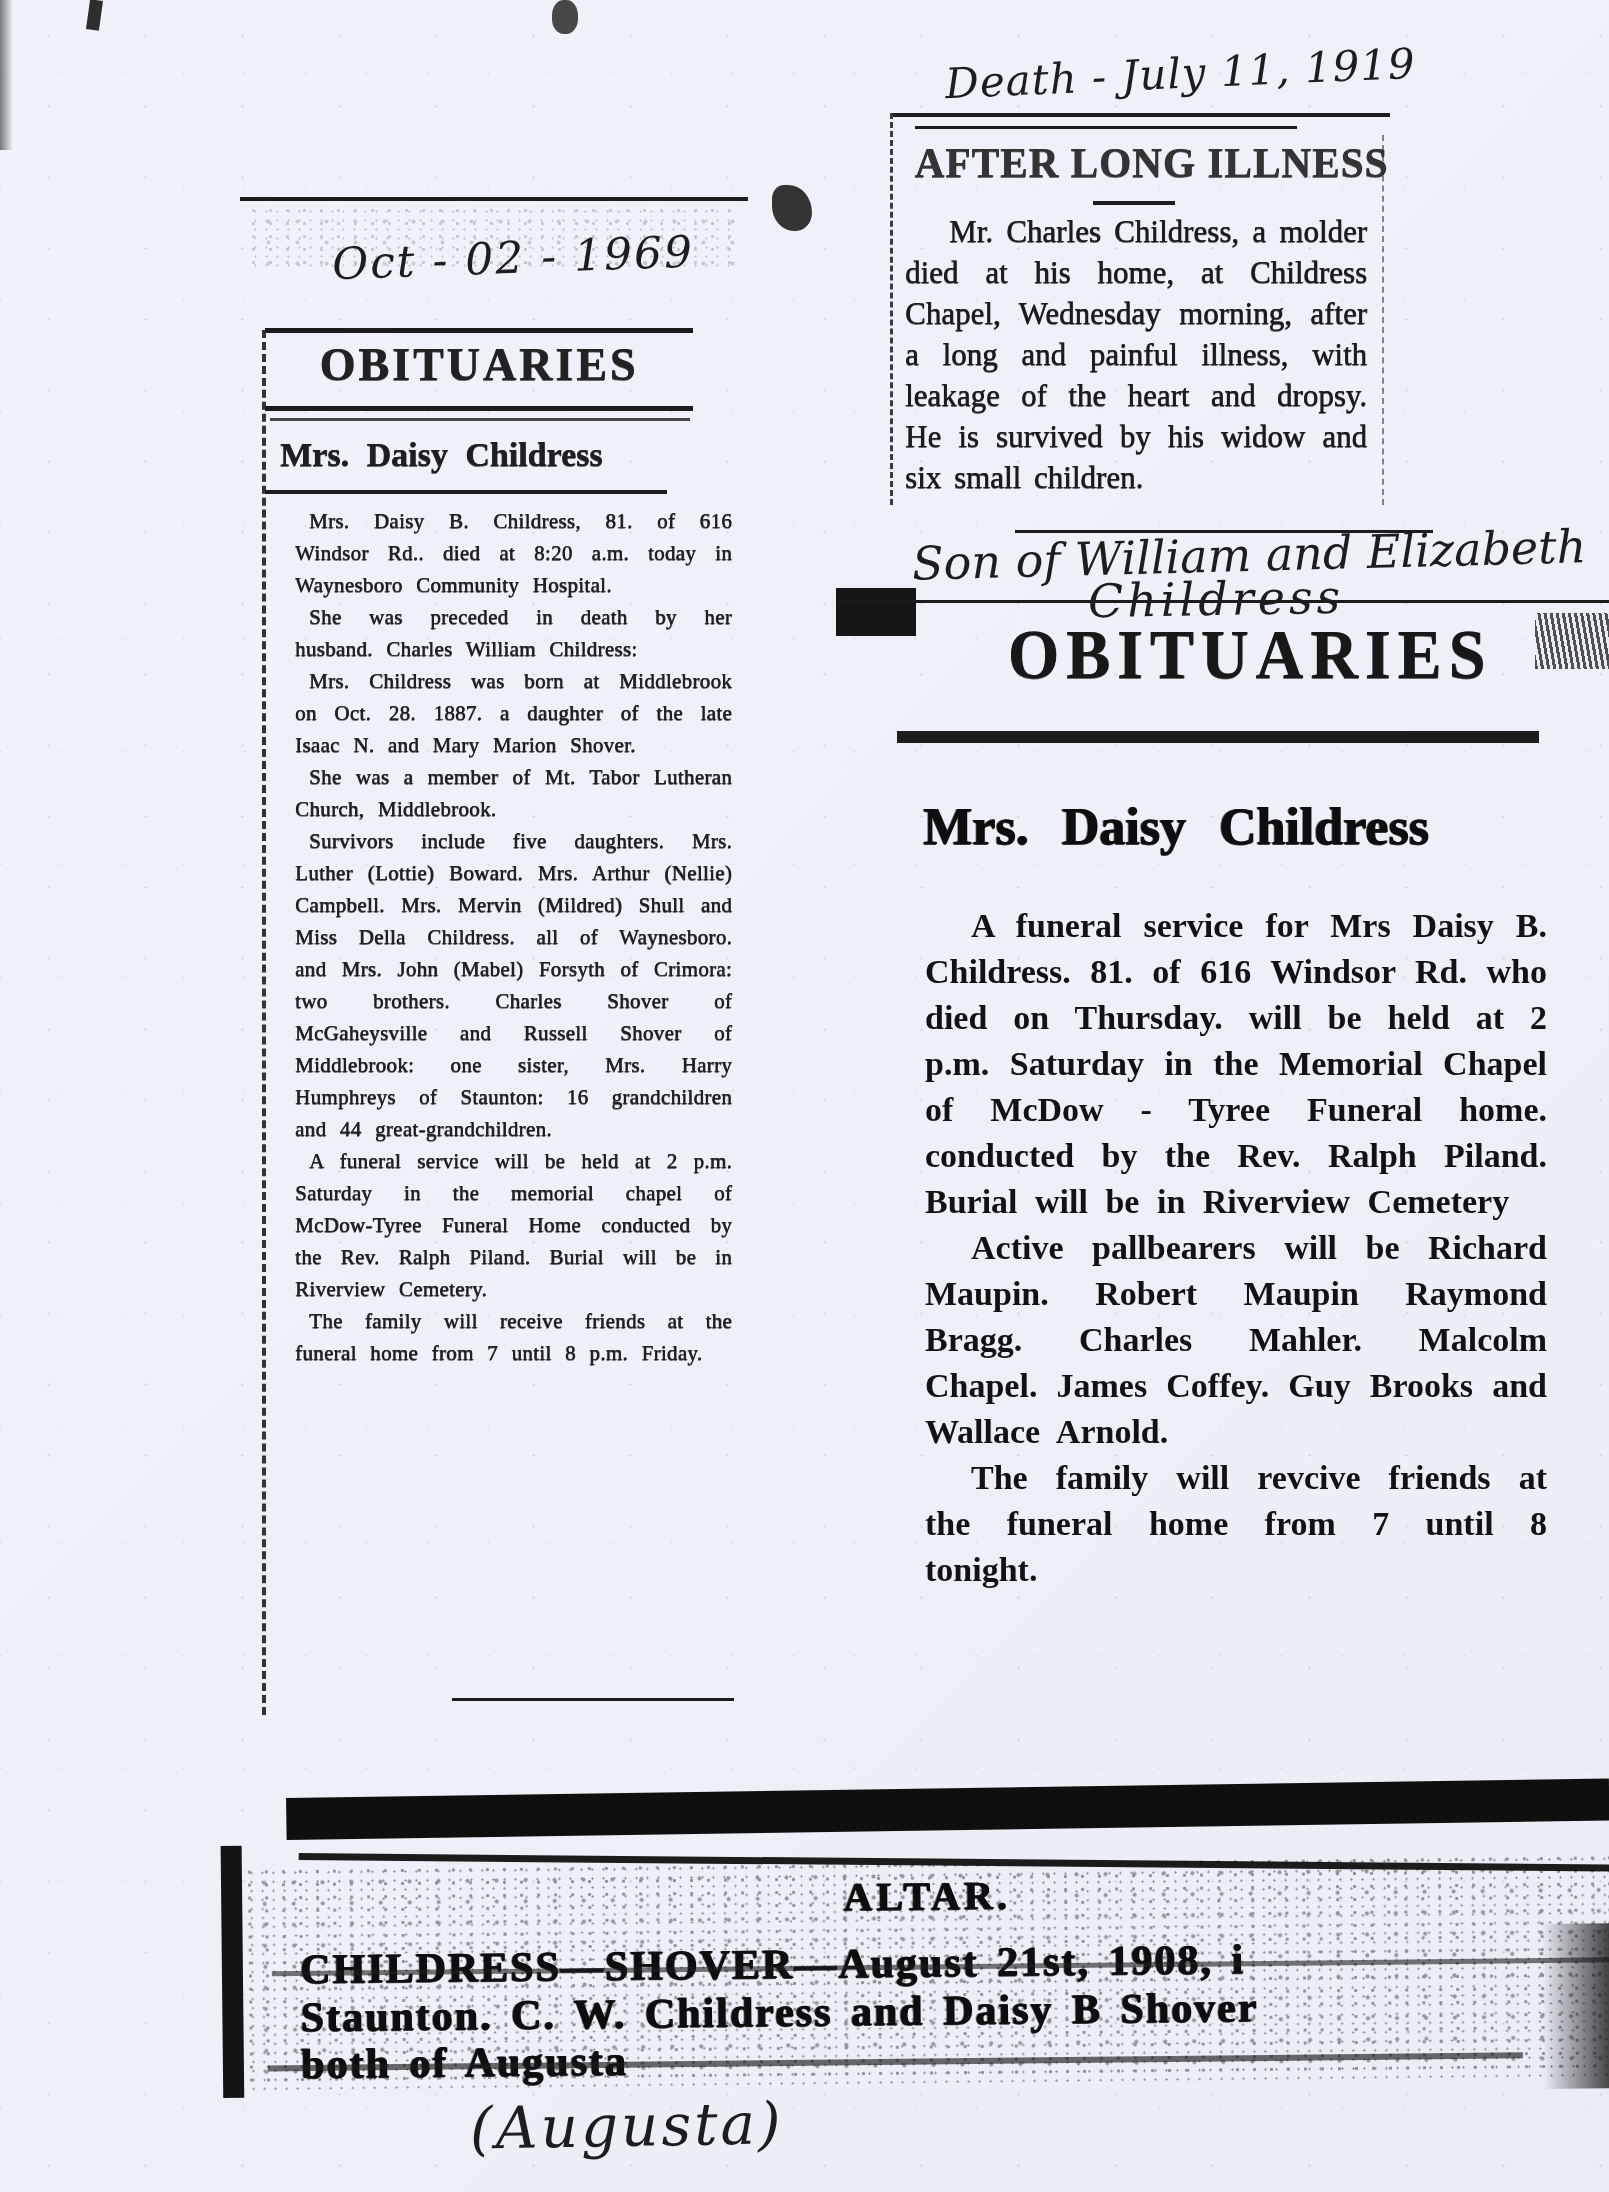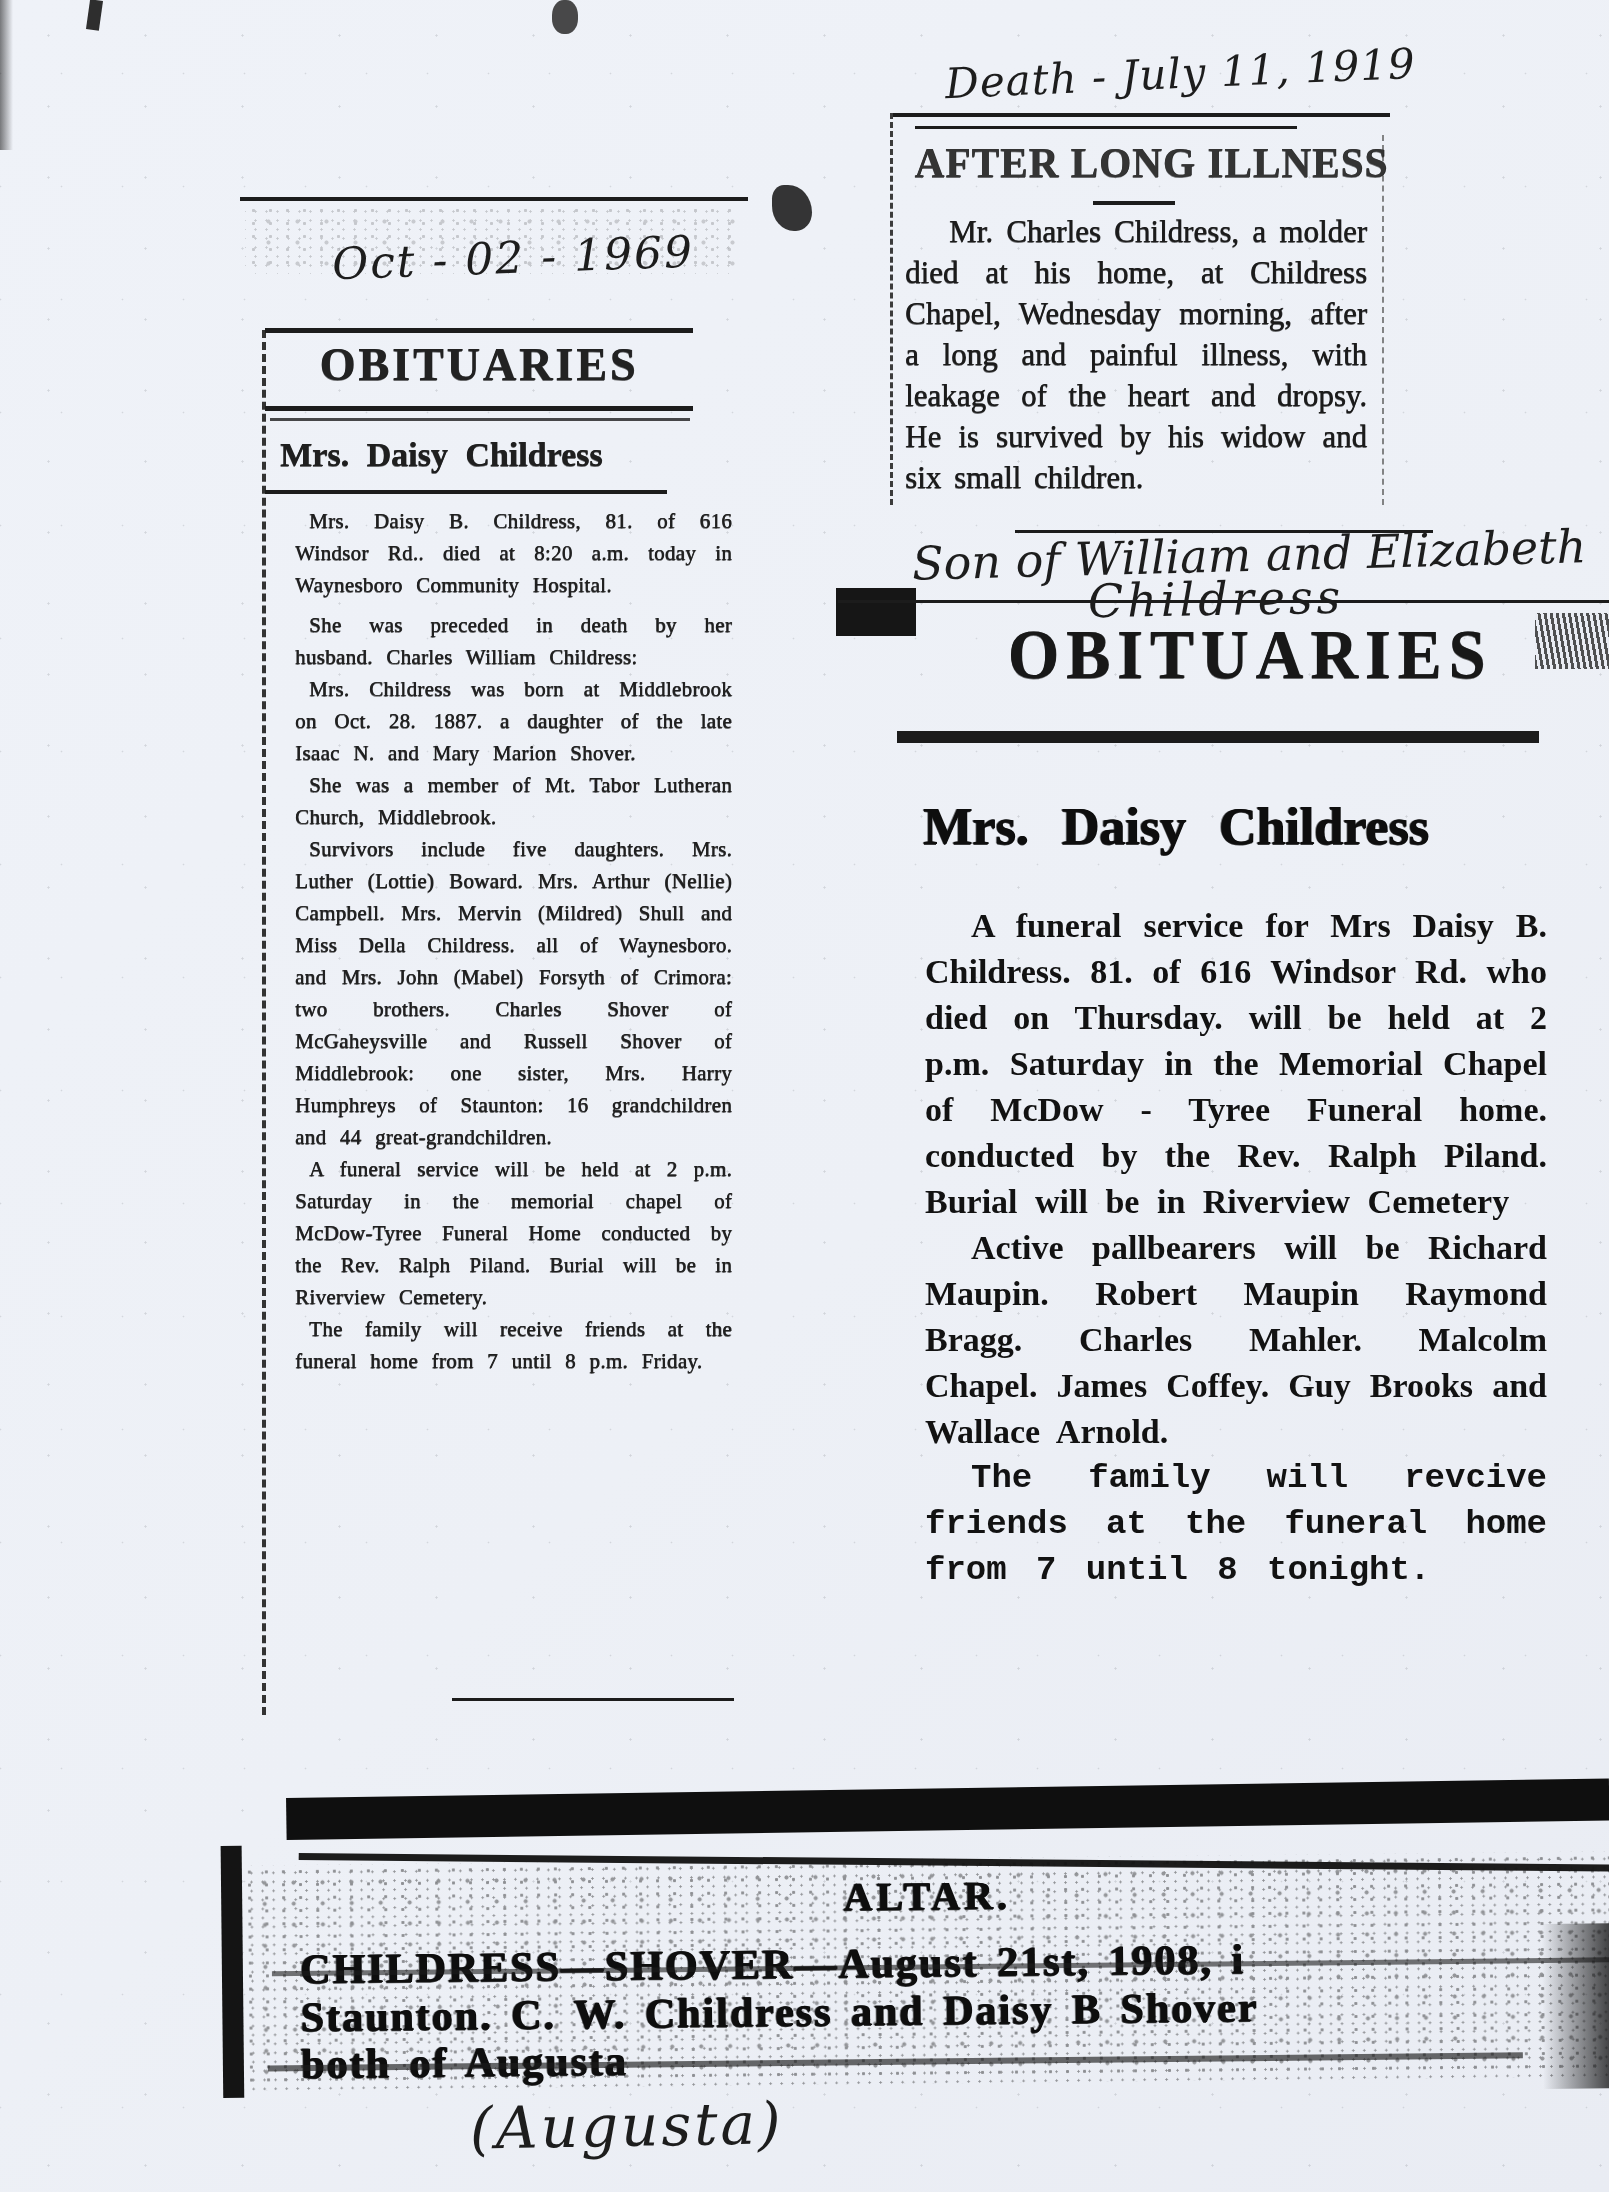--- a/index.html
+++ b/index.html
@@ -60,38 +60,38 @@
   </div>
 
   <div style="position:absolute;left:835px;top:585px;width:774px;height:1190px;">
     <div class="blob" style="left:700px;top:28px;width:74px;height:56px;opacity:.75;background:repeating-linear-gradient(80deg,#1a1a1a 0 3px,#e9ecf3 3px 6px);"></div>
     <div class="np degrade" style="left:120px;top:32px;width:590px;text-align:center;font-weight:bold;font-size:66px;letter-spacing:7px;color:#181818;transform:scaleY(1.05);">OBITUARIES</div>
     <div class="rule" style="left:62px;top:146px;width:642px;height:12px;"></div>
     <div class="np heavy" style="left:88px;top:212px;font-size:52px;word-spacing:20px;white-space:nowrap;">Mrs. Daisy Childress</div>
     <div class="np just" style="left:90px;top:318px;width:622px;font-size:34px;line-height:46px;word-spacing:9px;font-weight:bold;color:#121212;">
       <p style="text-indent:46px;">A funeral service for Mrs Daisy B. Childress. 81. of 616 Windsor Rd. who died on Thursday. will be held at 2 p.m. Saturday in the Memorial Chapel of McDow - Tyree Funeral home. conducted by the Rev. Ralph Piland. Burial will be in Riverview Cemetery</p>
       <p style="text-indent:46px;">Active pallbearers will be Richard Maupin. Robert Maupin Raymond Bragg. Charles Mahler. Malcolm Chapel. James Coffey. Guy Brooks and Wallace Arnold.</p>
-      <p style="text-indent:46px;font-family:Liberation Mono, monospace;">The family will revcive friends at the funeral home from 7 until 8 tonight.</p>
+      <p style="text-indent:46px;">The family will revcive friends at the funeral home from 7 until 8 tonight.</p>
     </div>
   </div>
 
   <div style="position:absolute;left:240px;top:190px;width:512px;height:1535px;">
     <div class="rule" style="left:0;top:7px;width:508px;height:4px;"></div>
     <div class="noise" style="left:5px;top:14px;width:490px;height:70px;opacity:.18;"></div>
     <div class="hand" style="left:92px;top:42px;font-size:44px;transform:rotate(-2deg);letter-spacing:2px;">Oct - 02 - 1969</div>
     <div class="dashv" style="left:22px;top:140px;height:1385px;border-left:4px dashed #333;"></div>
     <div class="rule" style="left:25px;top:138px;width:428px;height:5px;"></div>
     <div class="np degrade" style="left:25px;top:148px;width:428px;text-align:center;font-weight:bold;font-size:46px;letter-spacing:3px;color:#222;">OBITUARIES</div>
     <div class="rule" style="left:25px;top:216px;width:428px;height:5px;"></div>
     <div class="rule" style="left:30px;top:228px;width:420px;height:3px;opacity:.8;"></div>
     <div class="np degrade" style="left:40px;top:246px;font-size:34px;font-weight:bold;word-spacing:9px;white-space:nowrap;color:#1f1f1f;">Mrs. Daisy Childress</div>
     <div class="rule" style="left:25px;top:300px;width:402px;height:4px;"></div>
     <div class="np just degrade" style="left:55px;top:315px;width:437px;font-size:21px;line-height:32px;word-spacing:8px;letter-spacing:.3px;color:#202020;">
       <p style="text-indent:14px;">Mrs. Daisy B. Childress, 81. of 616 Windsor Rd.. died at 8:20 a.m. today in Waynesboro Community Hospital.</p>
-      <p style="text-indent:14px;margin-top:8px;">She was preceded in death by her husband. Charles William Childress:</p>
+      <p style="text-indent:14px;">She was preceded in death by her husband. Charles William Childress:</p>
       <p style="text-indent:14px;">Mrs. Childress was born at Middlebrook on Oct. 28. 1887. a daughter of the late Isaac N. and Mary Marion Shover.</p>
       <p style="text-indent:14px;">She was a member of Mt. Tabor Lutheran Church, Middlebrook.</p>
       <p style="text-indent:14px;">Survivors include five daughters. Mrs. Luther (Lottie) Boward. Mrs. Arthur (Nellie) Campbell. Mrs. Mervin (Mildred) Shull and Miss Della Childress. all of Waynesboro. and Mrs. John (Mabel) Forsyth of Crimora: two brothers. Charles Shover of McGaheysville and Russell Shover of Middlebrook: one sister, Mrs. Harry Humphreys of Staunton: 16 grandchildren and 44 great-grandchildren.</p>
       <p style="text-indent:14px;">A funeral service will be held at 2 p.m. Saturday in the memorial chapel of McDow-Tyree Funeral Home conducted by the Rev. Ralph Piland. Burial will be in Riverview Cemetery.</p>
       <p style="text-indent:14px;">The family will receive friends at the funeral home from 7 until 8 p.m. Friday.</p>
     </div>
     <div class="rule" style="left:212px;top:1508px;width:282px;height:3px;"></div>
   </div>
 
   <div style="position:absolute;left:210px;top:1788px;width:1399px;height:330px;transform:rotate(-0.6deg);transform-origin:left top;">

